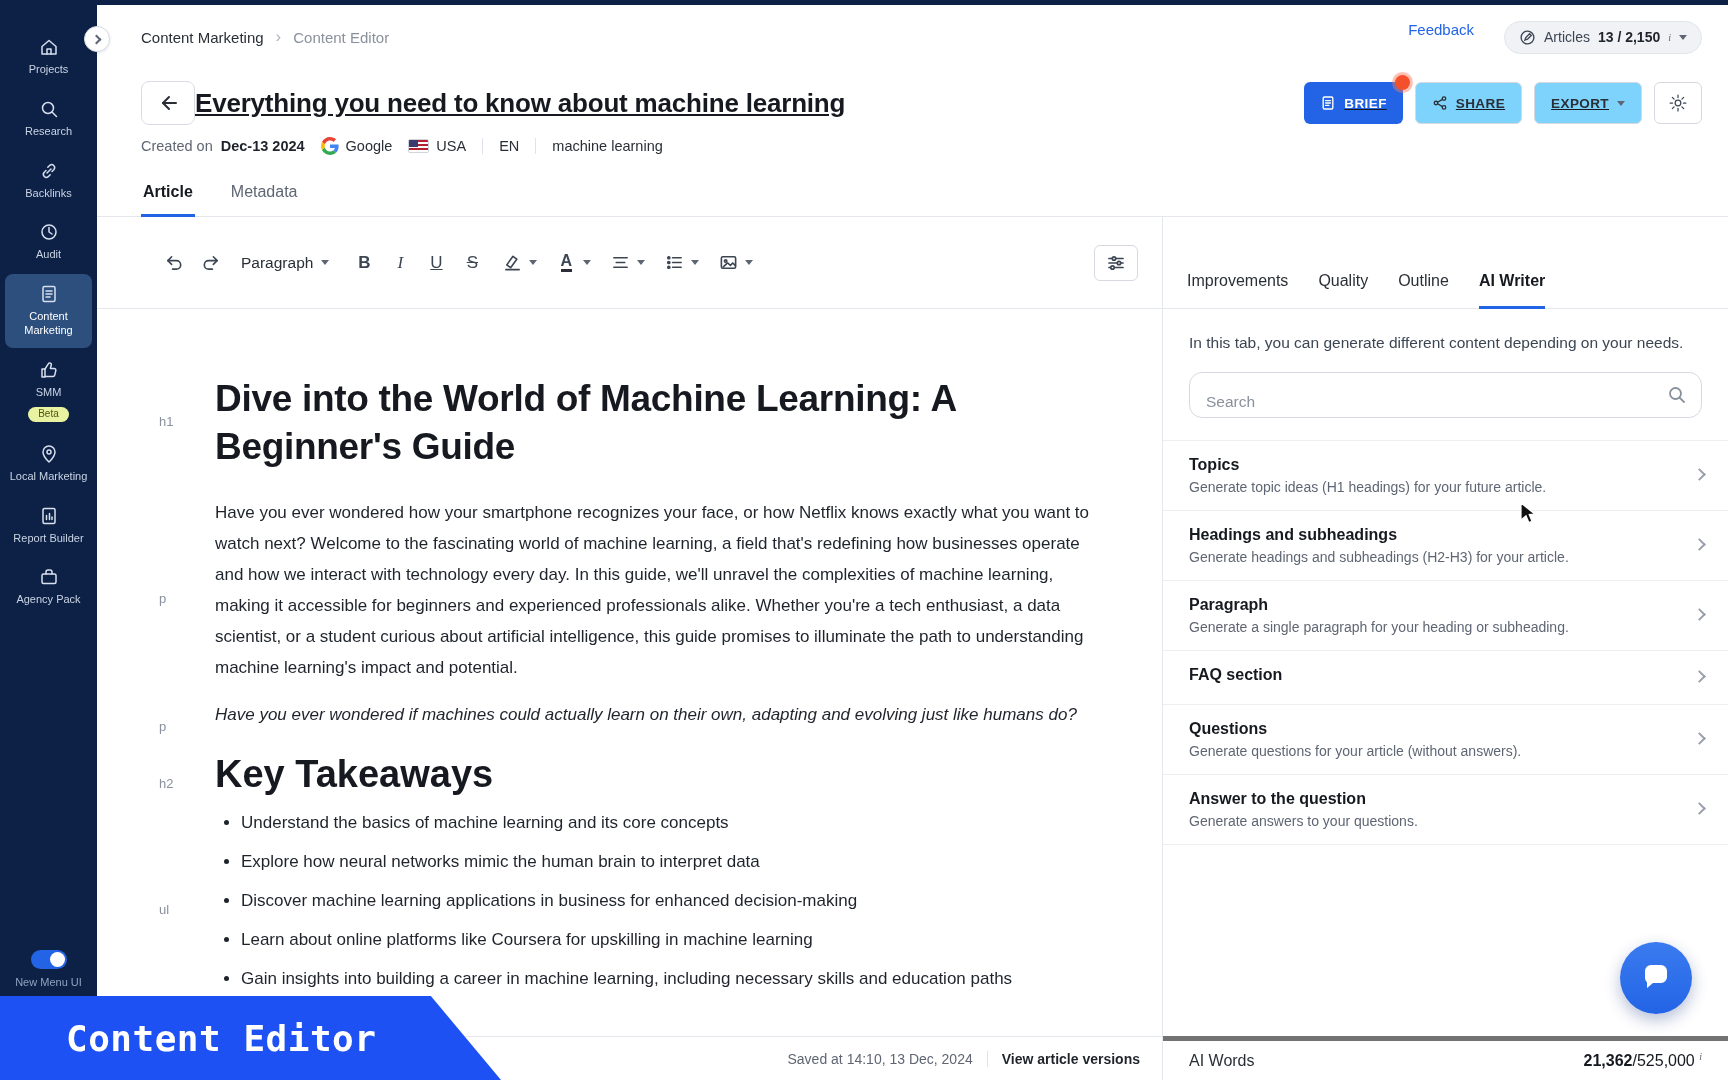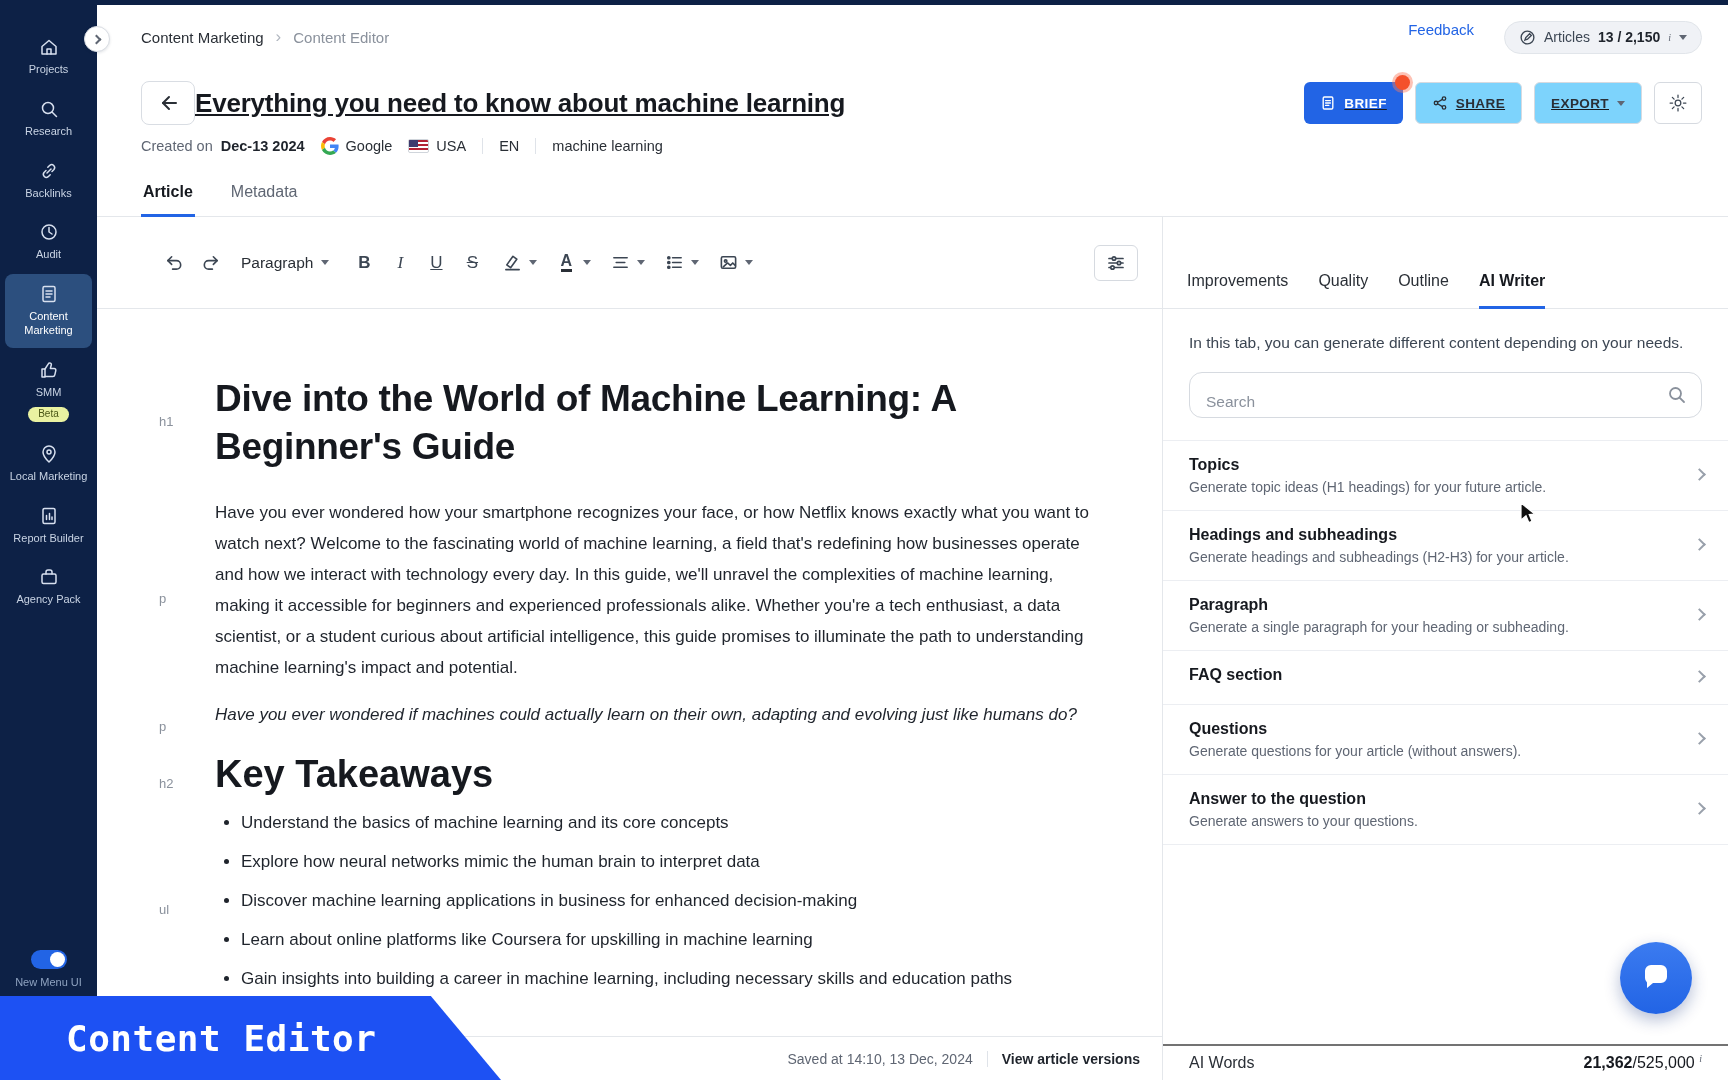--- a/index.html
+++ b/index.html
@@ -122,21 +122,21 @@
   .search-wrap { margin:18px 26px 0; position:relative; }
   .search-input { width:100%; height:46px; border:1px solid #d6dae0; border-radius:13px; padding:14px 46px 0 16px; font-size:15.5px; font-family:"Liberation Sans",sans-serif; color:#16191f; outline:none; }
   .search-input::placeholder { color:#8a919c; }
   .search-icon { position:absolute; right:15px; top:13px; width:20px; height:20px; }
   .search-icon svg { width:20px; height:20px; stroke:#8a919c; fill:none; stroke-width:1.8; stroke-linecap:round; }
   .tools { margin-top:22px; border-top:1px solid #eceef2; flex:1; overflow:hidden; }
   .tool { padding:15px 56px 15px 26px; border-bottom:1px solid #eceef2; position:relative; cursor:pointer; }
   .tool-title { font-size:16px; font-weight:600; color:#16191f; margin-bottom:5px; }
   .tool-desc { font-size:14px; color:#5f6673; }
   .tool .chev { position:absolute; right:24px; top:50%; margin-top:-6px; width:9px; height:9px; border-right:2px solid #99a0ab; border-bottom:2px solid #99a0ab; transform:rotate(-45deg); }
-  .panel-footer { border-top:2px solid #737373; height:36px; display:flex; align-items:center; padding:0 26px; background:#fff; }
+  .panel-footer { border-top:5px solid #737373; height:44px; display:flex; align-items:center; padding:0 26px; background:#fff; }
   .aiw-label { font-size:16px; color:#2a2f36; }
   .aiw-val { margin-left:auto; font-size:16px; color:#16191f; }
   .aiw-used { font-weight:700; }
 
   
   .banner {
     position:absolute; left:0; bottom:0; width:501px; height:84px; background:#1d51f3; z-index:60;
     clip-path:polygon(0 0, 86% 0, 100% 100%, 0 100%);
     display:flex; align-items:center; padding-left:66px;
     font-family:"DejaVu Sans Mono", monospace; font-weight:700; font-size:36px; color:#ffffff; letter-spacing:.5px;

